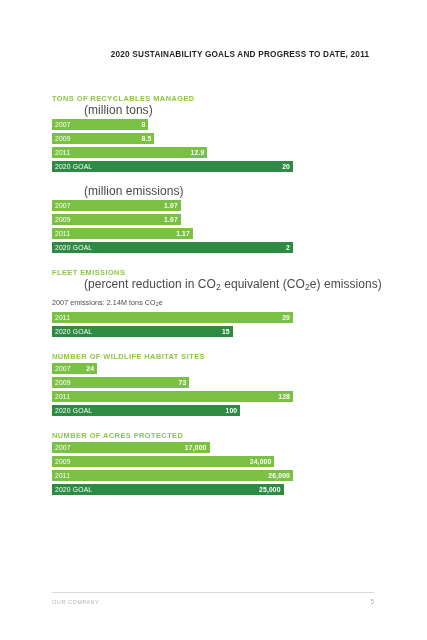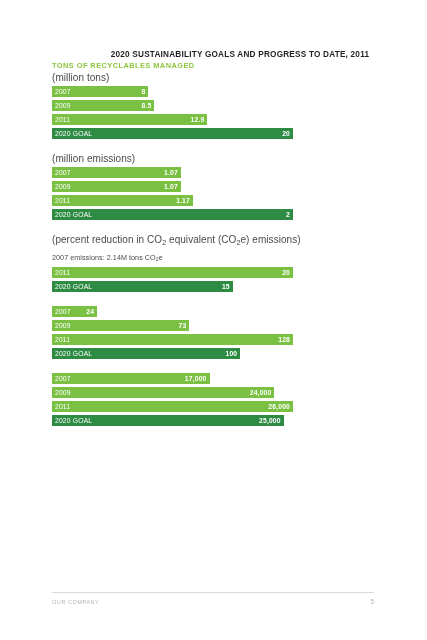--- a/index.html
+++ b/index.html
@@ -32,45 +32,46 @@
     font-size: 8.2px;
     font-weight: bold;
     letter-spacing: 0.22px;
     color: #231f20;
     padding-left: 44px;
   }
 
   
   .content {
     position: absolute;
-    top: 60px;
+    top: 93px;
     left: 52px;
     width: 330px;
   }
 
   .section {
     margin-bottom: 14px;
   }
 
   .section-heading {
     font-size: 7.4px;
     font-weight: bold;
     letter-spacing: 0.45px;
     color: #8cc63f;
     margin-bottom: 1px;
     text-transform: uppercase;
     line-height: 11px;
   }
 
   .section-sub {
-    font-size: 10px;
+    font-size: 12px;
     color: #4a4a4a;
     line-height: 11px;
     margin-bottom: 3px;
     letter-spacing: 0.05px;
+    margin-left: 32px;
   }
 
   .section-note {
     font-size: 7.2px;
     color: #4a4a4a;
     line-height: 11px;
     margin-top: 7px;
     margin-bottom: 4px;
     letter-spacing: 0.05px;
   }
@@ -218,38 +219,40 @@
           </div>
           <div class="bar-row">
             <div class="bar goal" style="width: 241px;">
               <span class="bar-label">2020 GOAL</span>
               <span class="bar-value">2</span>
             </div>
           </div>
         </div>
       </div>
       <div class="section">
+        <div class="section-heading">FLEET EMISSIONS</div>
         <div class="section-sub">(percent reduction in CO<sub>2</sub> equivalent (CO<sub>2</sub>e) emissions)</div>
         <div class="section-note">2007 emissions: 2.14M tons CO<sub>2</sub>e</div>
         <div class="bars">
           <div class="bar-row">
             <div class="bar" style="width: 241px;">
               <span class="bar-label">2011</span>
               <span class="bar-value">20</span>
             </div>
           </div>
           <div class="bar-row">
             <div class="bar goal" style="width: 180.75px;">
               <span class="bar-label">2020 GOAL</span>
               <span class="bar-value">15</span>
             </div>
           </div>
         </div>
       </div>
       <div class="section">
+        <div class="section-heading">NUMBER OF WILDLIFE HABITAT SITES</div>
         <div class="bars">
           <div class="bar-row">
             <div class="bar" style="width: 45.1875px;">
               <span class="bar-label">2007</span>
               <span class="bar-value">24</span>
             </div>
           </div>
           <div class="bar-row">
             <div class="bar" style="width: 137.445px;">
               <span class="bar-label">2009</span>
@@ -264,20 +267,21 @@
           </div>
           <div class="bar-row">
             <div class="bar goal" style="width: 188.281px;">
               <span class="bar-label">2020 GOAL</span>
               <span class="bar-value">100</span>
             </div>
           </div>
         </div>
       </div>
       <div class="section">
+        <div class="section-heading">NUMBER OF ACRES PROTECTED</div>
         <div class="bars">
           <div class="bar-row">
             <div class="bar" style="width: 157.577px;">
               <span class="bar-label">2007</span>
               <span class="bar-value">17,000</span>
             </div>
           </div>
           <div class="bar-row">
             <div class="bar" style="width: 222.462px;">
               <span class="bar-label">2009</span>

